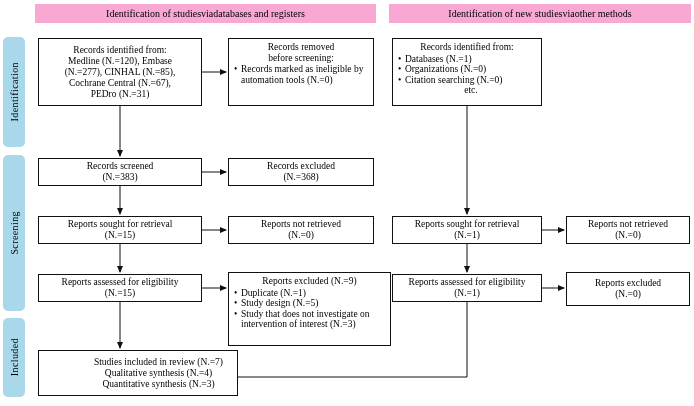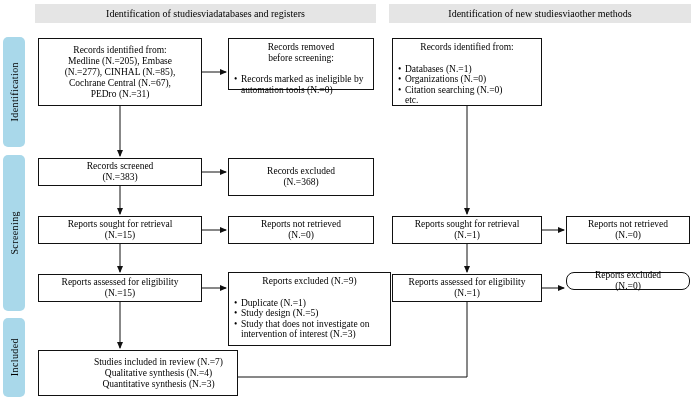--- a/index.html
+++ b/index.html
@@ -1,45 +1,45 @@
 <!DOCTYPE html>
 <html><head>
 <meta charset="utf-8">
 <style>
   * { margin:0; padding:0; box-sizing:border-box; }
   html,body { background:#ffffff; }
   body { font-family:"Liberation Serif", serif; color:#000; }
   #canvas { position:relative; width:694px; height:406px; background:#fff; overflow:hidden; }
 
   .hdr {
-    position:absolute; height:19px; background:#e5e5e5;
+    position:absolute; height:19px; background:#f9a8d4;
     display:flex; align-items:center; justify-content:center;
     font-size:10px; white-space:nowrap;
   }
   .hdr .em { }
 
   .stage {
     position:absolute; width:22px; background:#A9D8EA; border-radius:5px;
     display:flex; align-items:center; justify-content:center;
     font-size:10px;
   }
   .stage span { writing-mode:vertical-rl; transform:rotate(180deg); letter-spacing:.4px; }
 
   .box {
     position:absolute; background:#fff; border:1px solid #111;
     font-size:9.5px; line-height:11px; padding:2px 4px;
     display:flex; flex-direction:column; justify-content:center;
     text-align:center;
   }
   .box.top { justify-content:flex-start; padding-top:3px; line-height:10.5px; }
   .ln { display:block; }
-  .bullets { text-align:left; margin-top:11px; }
+  .bullets { text-align:left; margin-top:1px; }
   .bullet { position:relative; padding-left:8px; }
   .bullet::before { content:"\2022"; position:absolute; left:1px; }
-  .note-ln { text-align:left; padding-left:8px; }
+  .note-ln { text-align:center; padding-left:8px; }
 
   svg.arrows { position:absolute; left:0; top:0; pointer-events:none; }
 </style>
 </head>
 <body>
 
 <div id="canvas">
 
   <div class="hdr" style="left:35px;top:4px;width:341px;">
     <span>Identification of studies </span>
@@ -78,21 +78,21 @@
     <line x1="120" y1="302" x2="120" y2="348" stroke="#111" stroke-width="1" marker-end="url(#ah)"></line>
     <line x1="467" y1="106" x2="467" y2="214" stroke="#111" stroke-width="1" marker-end="url(#ah)"></line>
     <line x1="542" y1="230" x2="564" y2="230" stroke="#111" stroke-width="1" marker-end="url(#ah)"></line>
     <line x1="467" y1="244" x2="467" y2="272" stroke="#111" stroke-width="1" marker-end="url(#ah)"></line>
     <line x1="542" y1="288" x2="564" y2="288" stroke="#111" stroke-width="1" marker-end="url(#ah)"></line>
     <polyline points="467,302 467,377 206,377" fill="none" stroke="#111" stroke-width="1" marker-end="url(#ah)"></polyline>
   </svg>
 
   <div class="box" style="left:38px;top:38px;width:164px;height:68px;">
     <span class="ln">Records identified from:</span>
-    <span class="ln">Medline (N.=205), Embase</span>
+    <span class="ln">Medline (N.=120), Embase</span>
     <span class="ln">(N.=277), CINHAL (N.=85),</span>
     <span class="ln">Cochrane Central (N.=67),</span>
     <span class="ln">PEDro (N.=31)</span>
   </div>
 
   <div class="box" style="left:38px;top:158px;width:164px;height:28px;">
     <span class="ln">Records screened</span>
     <span class="ln">(N.=383)</span>
   </div>
 
@@ -105,29 +105,29 @@
     <span class="ln">Reports assessed for eligibility</span>
     <span class="ln">(N.=15)</span>
   </div>
 
   <div class="box" style="left:38px;top:350px;width:200px;height:46px;padding-left:45px;">
     <span class="ln">Studies included in review (N.=7)</span>
     <span class="ln">Qualitative synthesis (N.=4)</span>
     <span class="ln">Quantitative synthesis (N.=3)</span>
   </div>
 
-  <div class="box top" style="left:228px;top:38px;width:146px;height:52px;">
+  <div class="box top" style="left:228px;top:38px;width:146px;height:68px;">
     <span class="ln">Records removed</span>
     <span class="ln">before screening:</span>
     <div class="bullets">
       <div class="bullet">Records marked as ineligible by automation tools (N.=0)</div>
     </div>
   </div>
 
-  <div class="box" style="left:228px;top:158px;width:146px;height:38px;">
+  <div class="box" style="left:228px;top:158px;width:146px;height:28px;">
     <span class="ln">Records excluded</span>
     <span class="ln">(N.=368)</span>
   </div>
 
   <div class="box" style="left:228px;top:216px;width:146px;height:28px;">
     <span class="ln">Reports not retrieved</span>
     <span class="ln">(N.=0)</span>
   </div>
 
   <div class="box top" style="left:228px;top:272px;width:163px;height:74px;">
@@ -157,18 +157,18 @@
   <div class="box" style="left:392px;top:274px;width:150px;height:28px;">
     <span class="ln">Reports assessed for eligibility</span>
     <span class="ln">(N.=1)</span>
   </div>
 
   <div class="box" style="left:566px;top:216px;width:124px;height:28px;">
     <span class="ln">Reports not retrieved</span>
     <span class="ln">(N.=0)</span>
   </div>
 
-  <div class="box" style="left:566px;top:272px;width:124px;height:18px;border-radius:8px;">
+  <div class="box" style="left:566px;top:272px;width:124px;height:34px;">
     <span class="ln">Reports excluded</span>
     <span class="ln">(N.=0)</span>
   </div>
 
 </div>
 
 </body></html>

